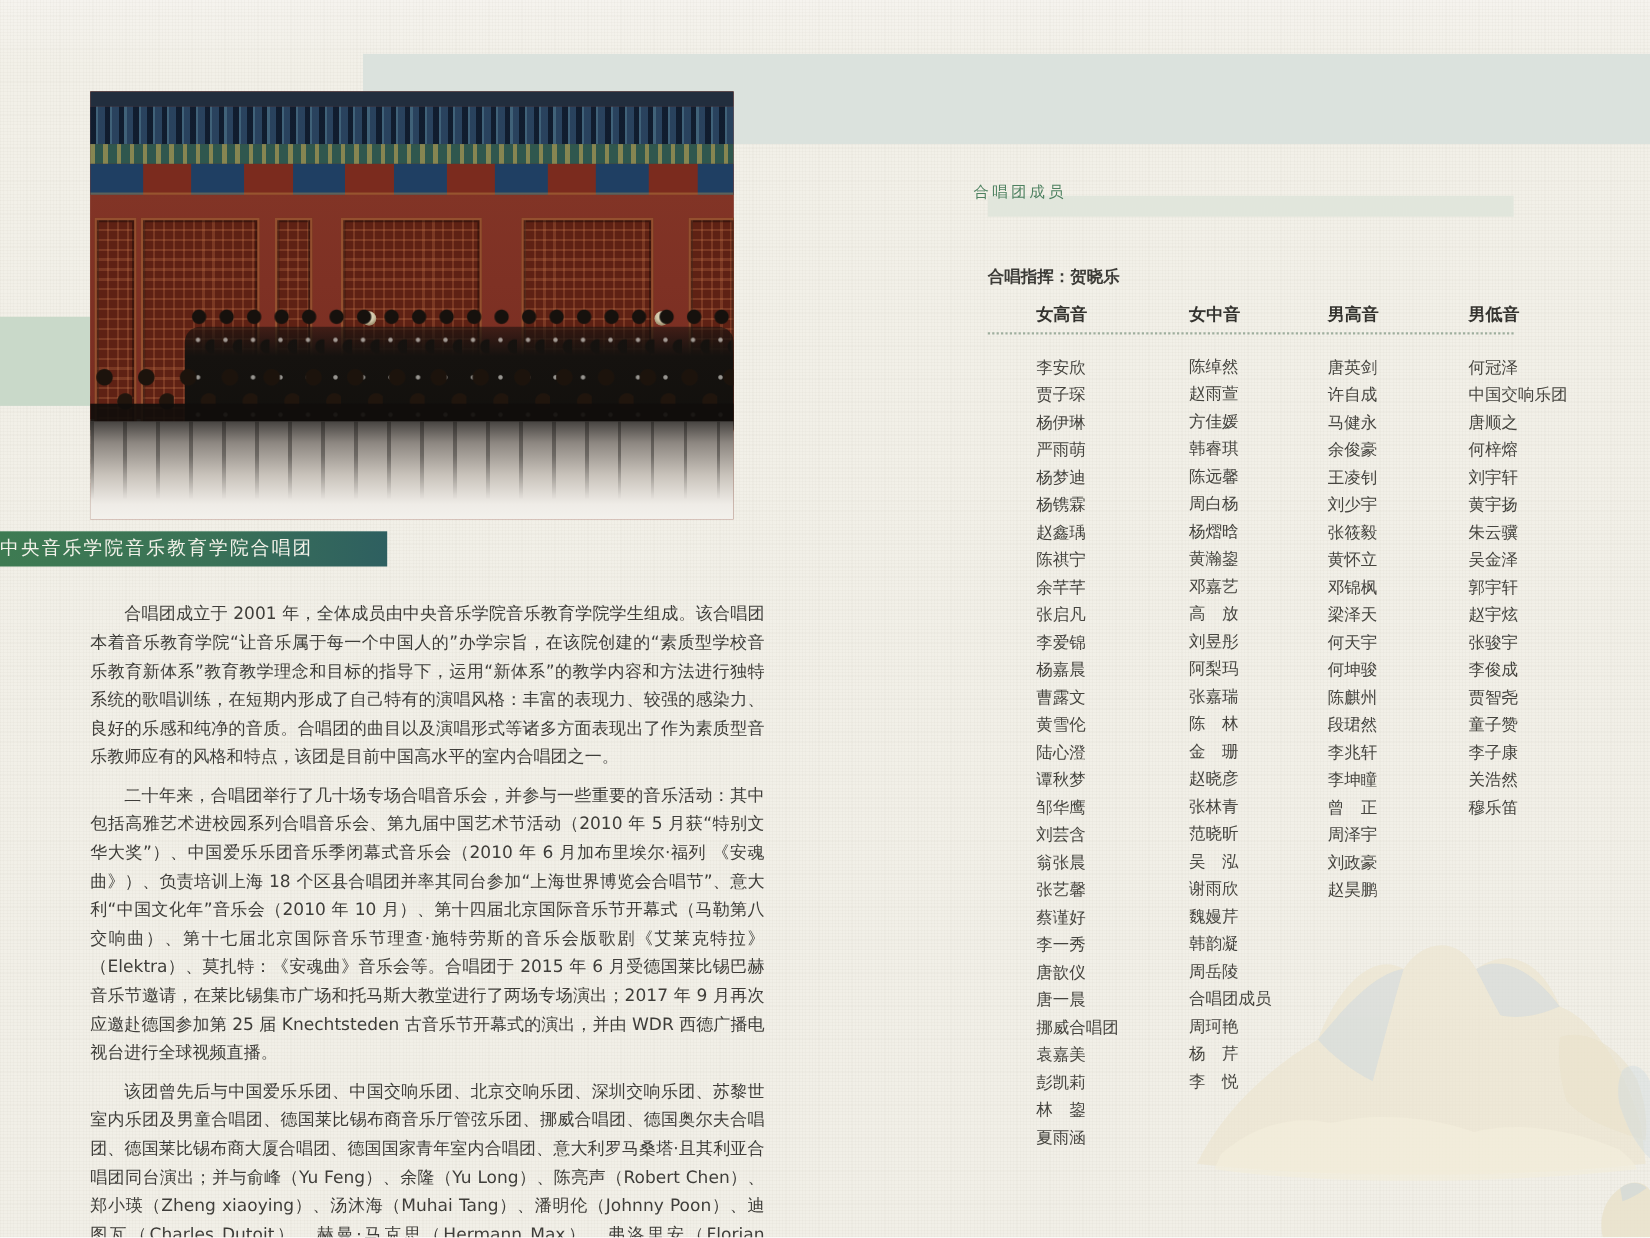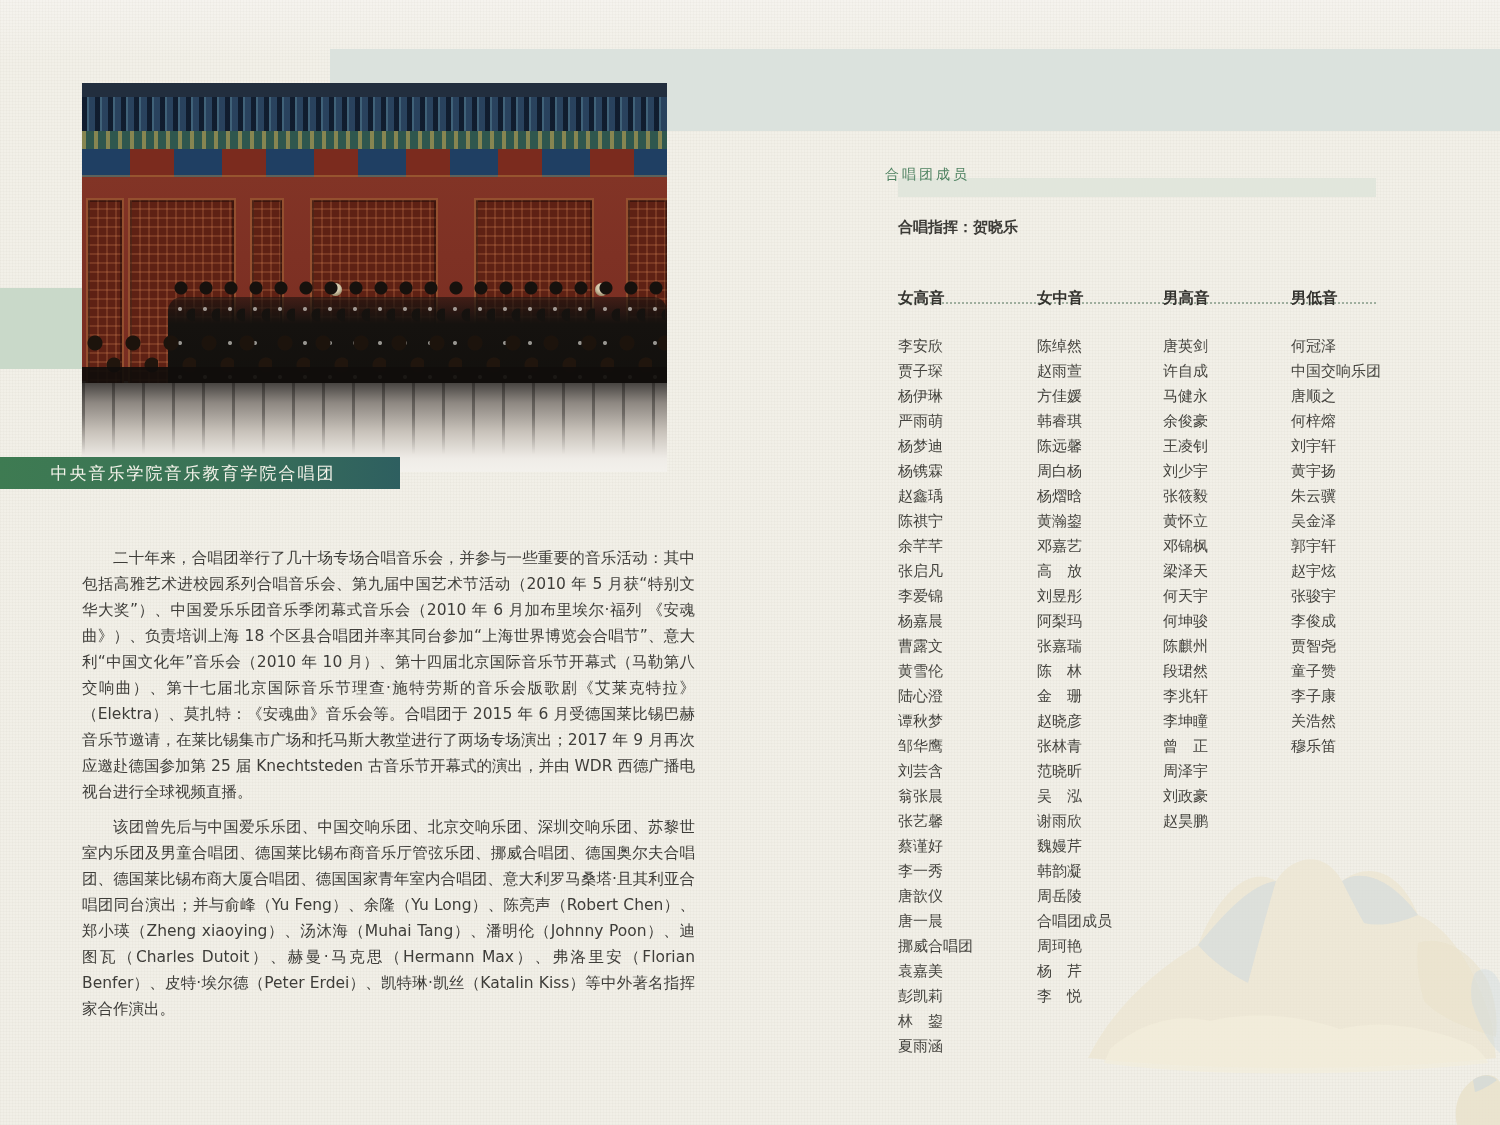--- a/index.html
+++ b/index.html
@@ -50,37 +50,37 @@
                        radial-gradient(circle at 32px 34px,#20150d 7px,transparent 8px);
       background-size:38px 60px;}
   .ph-bodice{left:0;right:0;top:284px;height:24px;background:rgba(16,13,11,.92);}
   .ph-skirts{left:0;right:0;top:300px;height:89px;
       background:linear-gradient(180deg,#474441 0%,#8d8781 22%,#c9c3bb 55%,#efece7 85%,#f3f1ec 100%);}
   .ph-skirts::after{content:"";position:absolute;inset:0;
       background:repeating-linear-gradient(90deg,rgba(20,18,16,.38) 0 3px,transparent 3px 30px);
       -webkit-mask-image:linear-gradient(180deg,#000 0 35%,transparent 80%);
               mask-image:linear-gradient(180deg,#000 0 35%,transparent 80%);}
   
-  .caption{position:absolute;left:0;top:457px;width:400px;height:32px;z-index:3;
+  .caption{position:absolute;left:0;top:483px;width:352px;height:32px;z-index:3;
       background:linear-gradient(90deg,#3e7b52 0%,#3a7257 55%,#2e5f60 100%);
       color:#f4f3ea;font-family:"DejaVu Serif",serif;font-size:17px;letter-spacing:2px;
-      line-height:32px;text-align:center;padding-right:14px;box-sizing:border-box;}
+      line-height:32px;text-align:left;padding-right:14px;box-sizing:border-box;}
   
   .paras{position:absolute;left:82px;top:545px;width:613px;z-index:2;
       font-size:15.5px;line-height:26px;color:#3e3d39;text-align:justify;}
   .paras p{margin:0 0 9px 0;text-indent:2em;}
   
   .members{position:absolute;left:885px;top:166px;width:492px;z-index:2;}
   .m-bar{position:absolute;left:13px;top:12px;width:478px;height:19px;background:#e1e6dc;z-index:0;}
   .m-title{position:relative;z-index:1;margin:0;font-family:"DejaVu Serif",serif;font-weight:500;
       font-size:14px;color:#4d8160;letter-spacing:3px;}
-  .m-conductor{position:absolute;left:13px;top:52px;font-size:15px;font-weight:600;color:#3b3a36;}
+  .m-conductor{position:absolute;left:13px;top:76px;font-size:15px;font-weight:600;color:#3b3a36;}
   .m-rule{position:absolute;left:13px;top:136px;width:478px;border-top:2px dotted #9fae9e;}
   .m-cols{position:absolute;left:13px;top:110px;width:478px;}
-  .col{position:absolute;top:12px;width:130px;}
+  .col{position:absolute;top:0;width:130px;margin-left:44px;}
   .col:nth-of-type(1){left:0;} .col:nth-of-type(2){left:139px;font-family:Liberation Serif, serif;}
   .col:nth-of-type(3){left:265px;} .col:nth-of-type(4){left:393px;}
   .col-h{height:46px;font-size:15.5px;font-weight:bold;color:#33322e;}
   .name{height:25px;line-height:25px;font-size:15px;color:#45443f;white-space:nowrap;}
   
   .mountains{position:absolute;left:1080px;top:823px;z-index:1;}
   .corner-rock{position:absolute;left:1443px;top:1056px;z-index:1;}
 </style>
 </head>
 <body>
@@ -111,20 +111,21 @@
     <div class="ph ph-women"></div>
     <div class="ph ph-bodice"></div>
     <div class="ph ph-skirts"></div>
   </div>
 
   <div class="caption">
     <span>中央音乐学院音乐教育学院合唱团</span>
   </div>
 
   <div class="paras">
+    <p>合唱团成立于 2001 年，全体成员由中央音乐学院音乐教育学院学生组成。该合唱团本着音乐教育学院“让音乐属于每一个中国人的”办学宗旨，在该院创建的“素质型学校音乐教育新体系”教育教学理念和目标的指导下，运用“新体系”的教学内容和方法进行独特系统的歌唱训练，在短期内形成了自己特有的演唱风格：丰富的表现力、较强的感染力、良好的乐感和纯净的音质。合唱团的曲目以及演唱形式等诸多方面表现出了作为素质型音乐教师应有的风格和特点，该团是目前中国高水平的室内合唱团之一。</p>
     <p>二十年来，合唱团举行了几十场专场合唱音乐会，并参与一些重要的音乐活动：其中包括高雅艺术进校园系列合唱音乐会、第九届中国艺术节活动（2010 年 5 月获“特别文华大奖”）、中国爱乐乐团音乐季闭幕式音乐会（2010 年 6 月加布里埃尔·福列 《安魂曲》）、负责培训上海 18 个区县合唱团并率其同台参加“上海世界博览会合唱节”、意大利“中国文化年”音乐会（2010 年 10 月）、第十四届北京国际音乐节开幕式（马勒第八交响曲）、第十七届北京国际音乐节理查·施特劳斯的音乐会版歌剧《艾莱克特拉》（Elektra）、莫扎特：《安魂曲》音乐会等。合唱团于 2015 年 6 月受德国莱比锡巴赫音乐节邀请，在莱比锡集市广场和托马斯大教堂进行了两场专场演出；2017 年 9 月再次应邀赴德国参加第 25 届 Knechtsteden 古音乐节开幕式的演出，并由 WDR 西德广播电视台进行全球视频直播。</p>
     <p>该团曾先后与中国爱乐乐团、中国交响乐团、北京交响乐团、深圳交响乐团、苏黎世室内乐团及男童合唱团、德国莱比锡布商音乐厅管弦乐团、挪威合唱团、德国奥尔夫合唱团、德国莱比锡布商大厦合唱团、德国国家青年室内合唱团、意大利罗马桑塔·且其利亚合唱团同台演出；并与俞峰（Yu Feng）、余隆（Yu Long）、陈亮声（Robert Chen）、郑小瑛（Zheng xiaoying）、汤沐海（Muhai Tang）、潘明伦（Johnny Poon）、迪图瓦（Charles Dutoit）、赫曼·马克思（Hermann Max）、弗洛里安（Florian Benfer）、皮特·埃尔德（Peter Erdei）、凯特琳·凯丝（Katalin Kiss）等中外著名指挥家合作演出。</p>
   </div>
 
   <div class="members">
     <div class="m-bar"></div>
     <h2 class="m-title">合唱团成员</h2>
     <div class="m-conductor">合唱指挥：贺晓乐</div>
     <div class="m-rule"></div>
     <div class="m-cols">

